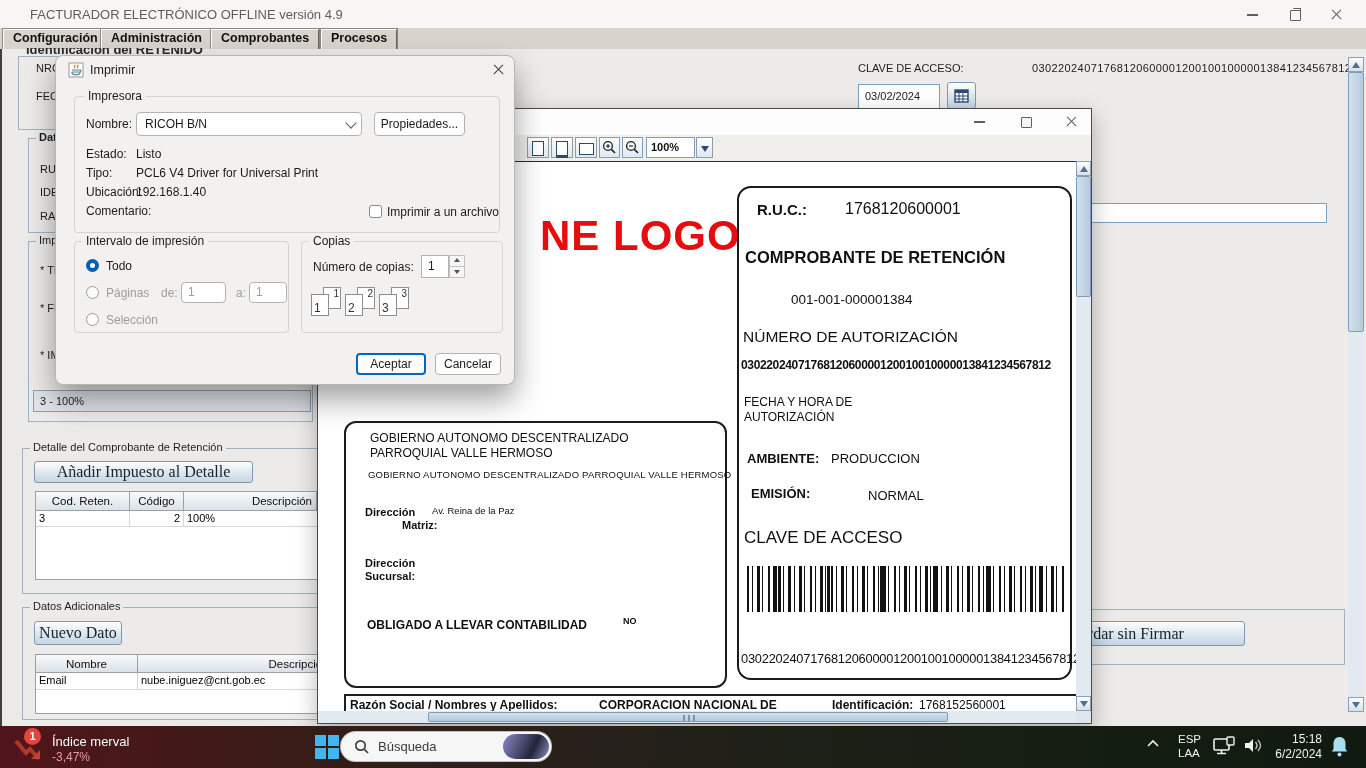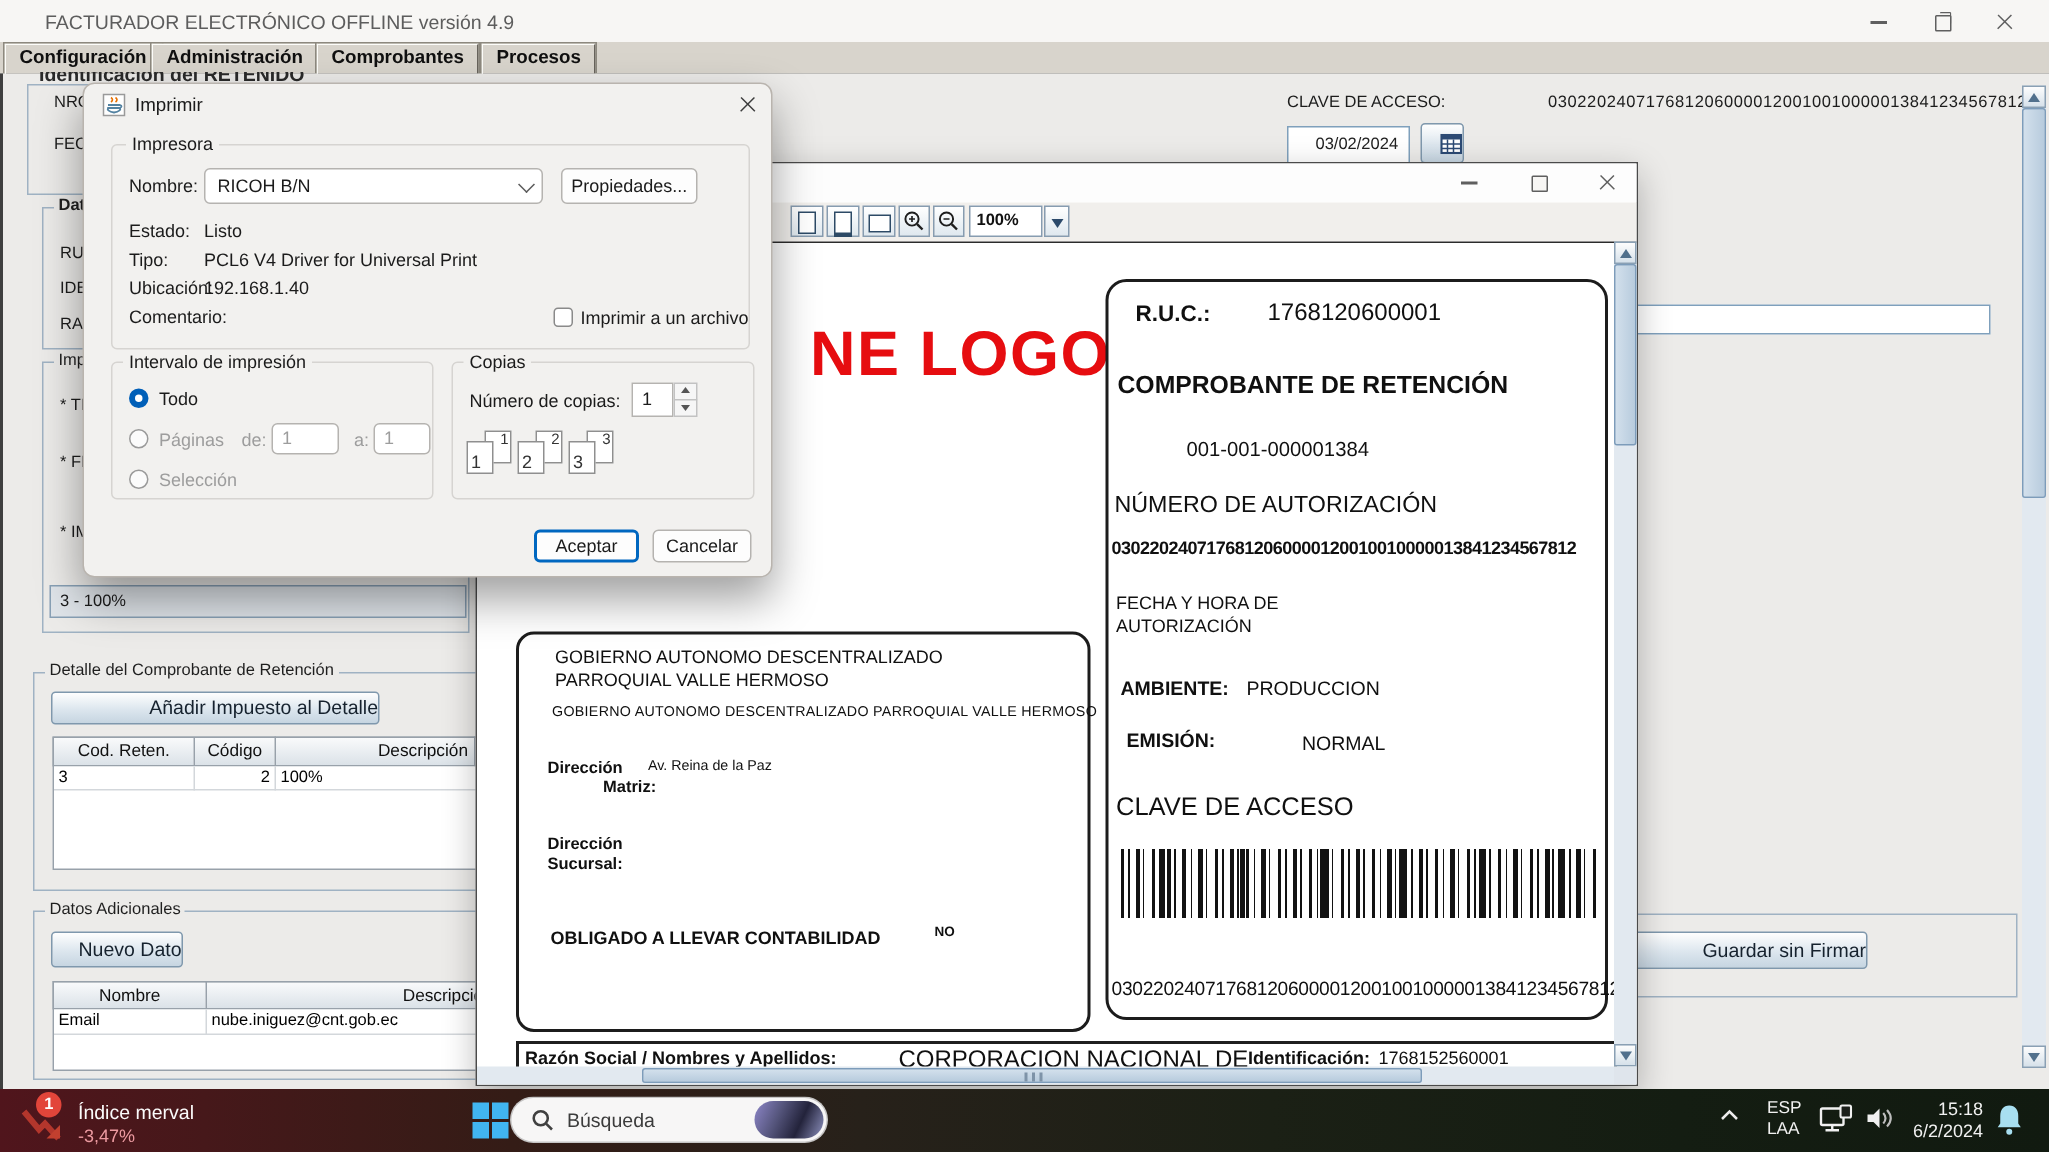--- a/index.html
+++ b/index.html
@@ -20,21 +20,21 @@
   .menubar{left:0;top:28px;width:1366px;height:21px;background:#d8d4cc;border-bottom:1px solid #4c4c4c;}
   .mbtn{top:1px;height:19px;background:#d8d4cc;border:1px solid;border-color:#fdfdfa #67635c #67635c #fdfdfa;
         outline:1px solid #8d897f;font-weight:bold;font-size:12.5px;padding:0 9px;line-height:17px;color:#101010;}
   .content{left:0;top:49px;width:1366px;height:677px;background:#ecebe9;border-left:2px solid #3f3f3f;box-sizing:border-box;}
   
   .grp{border:1px solid #9fb2c3;}
   .grpt{font-size:11px;color:#1f1f1f;background:#ecebe9;padding:0 3px;line-height:11px;white-space:nowrap;}
   .lbl{font-size:11px;color:#1c1c1c;white-space:nowrap;}
   .b{font-weight:bold;}
   .nbtn{background:linear-gradient(#fefefe,#dce6ee 55%,#c6d5e1);border:1px solid #7f98ad;border-radius:3px;
-        font-size:13px;color:#16222e;text-align:right;box-sizing:border-box;}
+        font-size:16px;color:#16222e;text-align:center;box-sizing:border-box;font-family:Liberation Serif, serif;}
   .nfield{background:#fff;border:1px solid #7fa0bc;box-sizing:border-box;font-size:11px;color:#222;}
   .clipwrap{overflow:hidden;}
   .clipwrap>div{transform:translateY(-6px);font-size:13px;font-weight:bold;color:#2a2a2a;white-space:nowrap;}
   .th{background:linear-gradient(#f9fafb,#dbe2e8);border:1px solid #98a1aa;border-left:none;font-size:11.5px;
       color:#101010;text-align:center;line-height:19px;box-sizing:border-box;}
   .td{background:#fff;border-right:1px solid #d3d7db;border-bottom:1px solid #d3d7db;font-size:11px;
       line-height:15px;padding:0 3px;box-sizing:border-box;white-space:nowrap;overflow:hidden;}
   .tblbg{background:#fff;border:1px solid #98a1aa;box-sizing:border-box;}
   
   .sb-track{background:#e2e9f0;}
@@ -106,21 +106,21 @@
 
   <div class="abs clipwrap" style="left:26px;top:48px;width:280px;height:9px;">
     <div>Identificación del RETENIDO</div>
   </div>
   <div class="abs grp" style="left:18px;top:56px;width:293px;height:72px;"></div>
   <div class="abs lbl" style="left:36px;top:62px;">NRO</div>
   <div class="abs lbl" style="left:36px;top:90px;">FEC</div>
 
   <div class="abs lbl" style="left:858px;top:62px;">CLAVE DE ACCESO:</div>
   <div class="abs lbl" style="left:1032px;top:62px;letter-spacing:.4px;">0302202407176812060000120010010000013841234567812</div>
-  <div class="abs nfield" style="left:858px;top:84px;width:82px;height:36px;line-height:22px;padding-left:18px;">03/02/2024</div>
+  <div class="abs nfield" style="left:858px;top:84px;width:82px;height:36px;line-height:22px;padding-left:6px;">03/02/2024</div>
   <div class="abs nbtn" style="left:947px;top:82px;width:29px;height:27px;">
     <svg width="15" height="14" viewBox="0 0 15 14" style="margin-top:6px;">
       <rect x="1" y="1" width="13" height="12" fill="#fff" stroke="#2c4a74" stroke-width="1.4"></rect>
       <rect x="1" y="1" width="13" height="3" fill="#2c4a74"></rect>
       <path d="M1 7h13M1 10h13M5 4v9M9 4v9" stroke="#2c4a74" stroke-width="1"></path>
     </svg>
   </div>
   <div class="abs nfield" style="left:950px;top:203px;width:377px;height:20px;"></div>
 
   <div class="abs grp" style="left:28px;top:138px;width:283px;height:93px;"></div>
@@ -240,21 +240,21 @@
       <div class="abs dtxt b" style="left:19px;top:96px;font-size:11px;padding-left:37px;">Matriz:</div>
       <div class="abs dtxt" style="left:86px;top:82px;font-size:9.5px;">Av. Reina de la Paz</div>
       <div class="abs dtxt b" style="left:19px;top:134px;font-size:11px;">Dirección</div>
       <div class="abs dtxt b" style="left:19px;top:147px;font-size:11px;">Sucursal:</div>
       <div class="abs dtxt b" style="left:21px;top:195px;font-size:12px;">OBLIGADO A LLEVAR CONTABILIDAD</div>
       <div class="abs dtxt b" style="left:277px;top:193px;font-size:9px;">NO</div>
     </div>
 
     <div class="abs" style="left:26px;top:585px;width:734px;height:21px;border:2px solid #1f1f1f;background:#fff;box-sizing:border-box;">
       <div class="abs dtxt b" style="left:4px;top:2px;font-size:12px;">Razón Social / Nombres y Apellidos:</div>
-      <div class="abs dtxt" style="left:253px;top:2px;font-size:16px;">CORPORACION NACIONAL DE</div>
+      <div class="abs dtxt" style="left:253px;top:2px;font-size:12px;font-weight:bold;">CORPORACION NACIONAL DE</div>
       <div class="abs dtxt b" style="left:486px;top:2px;font-size:12px;">Identificación:</div>
       <div class="abs dtxt" style="left:573px;top:2px;font-size:12px;">1768152560001</div>
     </div>
 
     <div class="abs sb-track" style="left:758px;top:52px;width:15px;height:550px;"></div>
     <div class="abs sb-btn" style="left:758px;top:52px;width:15px;height:15px;">
         <div class="tri-up" style="margin-top:4px;"></div>
       </div>
     <div class="abs sb-thumb" style="left:758px;top:67px;width:15px;height:121px;"></div>
     <div class="abs sb-btn" style="left:758px;top:587px;width:15px;height:15px;">

